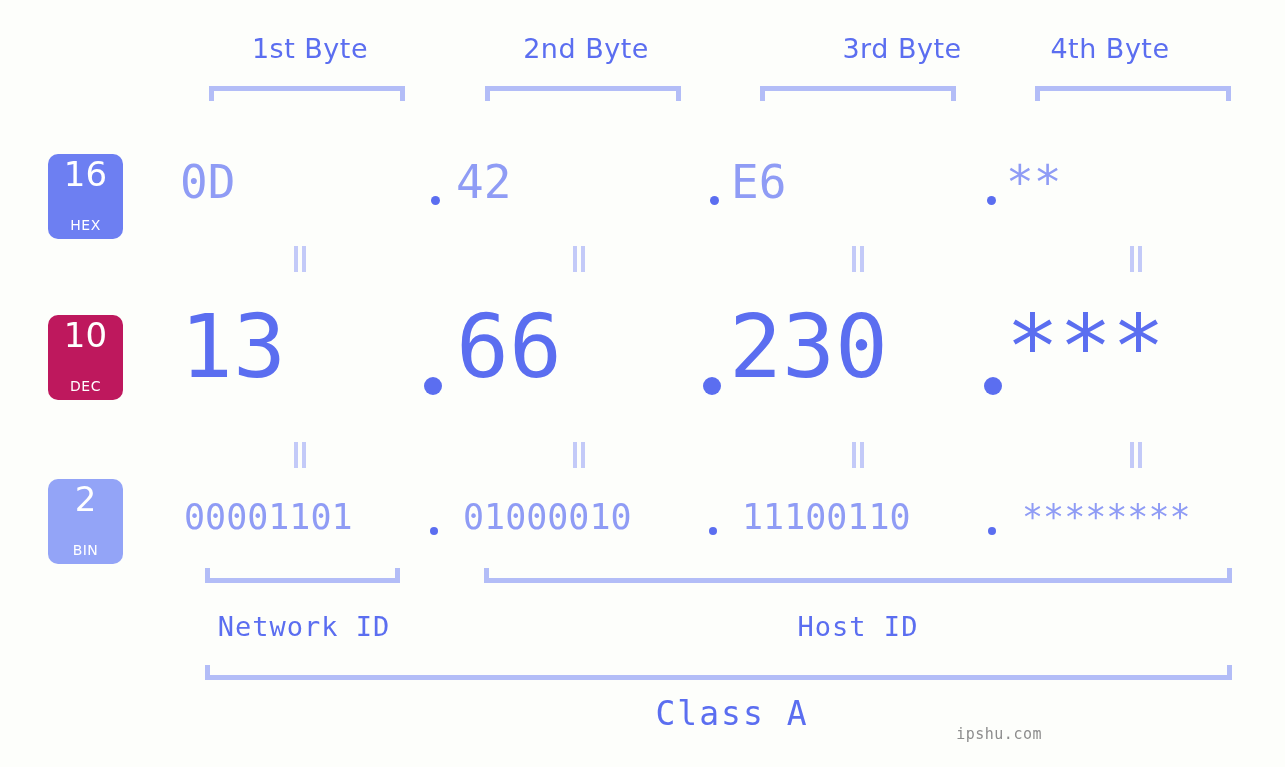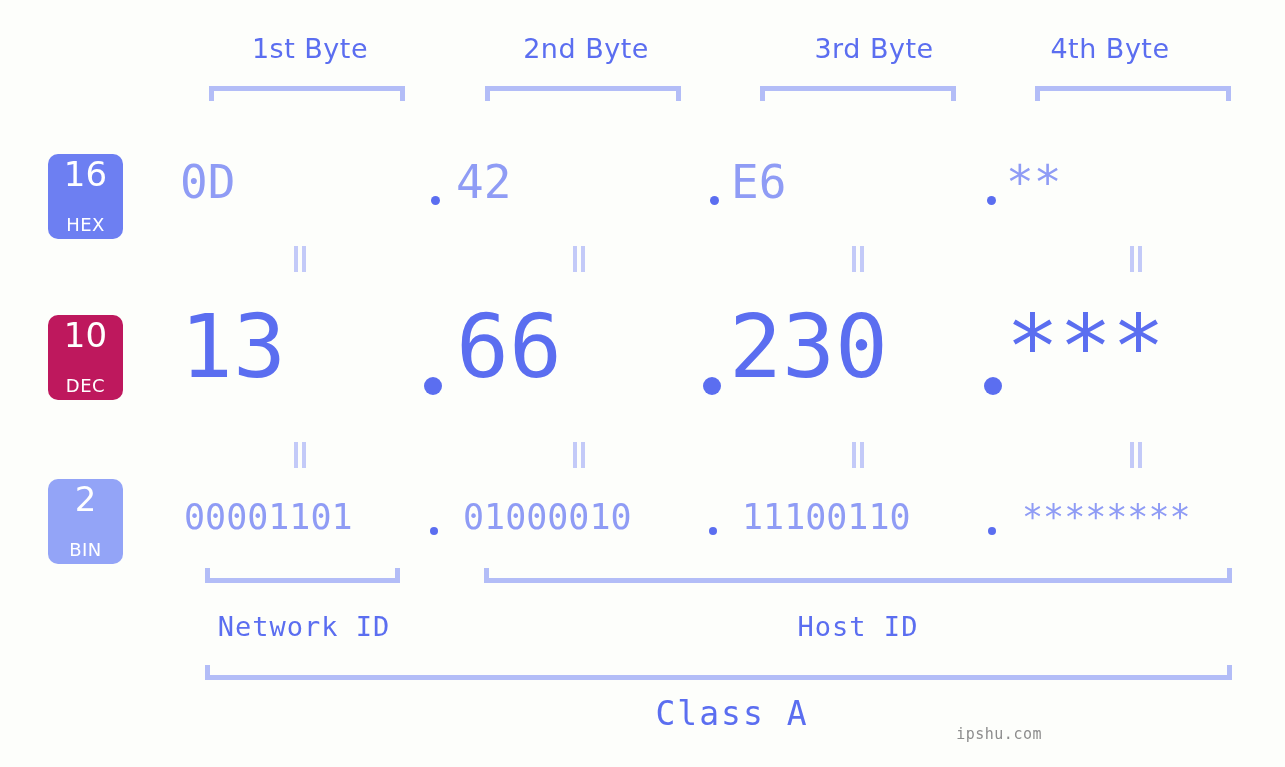--- a/index.html
+++ b/index.html
@@ -54,21 +54,21 @@
     color: #ffffff;
   }
   .base-badge .num {
     font-family: "DejaVu Sans", sans-serif;
     font-size: 34px;
     line-height: 34px;
     font-weight: 400;
   }
   .base-badge .name {
     font-family: "DejaVu Sans", sans-serif;
-    font-size: 18px;
+    font-size: 14px;
     line-height: 22px;
     font-weight: 400;
     letter-spacing: 0.5px;
     margin-top: 23px;
   }
 
   
   .val {
     position: absolute;
     text-align: left;
@@ -149,21 +149,21 @@
 <body>
 
 <div id="stage">
 
   <div class="byte-label" style="left:180px; width:260px;">1st Byte</div>
   <div class="top-bracket" style="left:209px; width:196px;"></div>
 
   <div class="byte-label" style="left:456px; width:260px;">2nd Byte</div>
   <div class="top-bracket" style="left:485px; width:196px;"></div>
 
-  <div class="byte-label" style="left:744px; width:260px;text-align:center;">3rd Byte</div>
+  <div class="byte-label" style="left:772px; width:260px;text-align:center;">3rd Byte</div>
   <div class="top-bracket" style="left:760px; width:196px;"></div>
 
   <div class="byte-label" style="left:980px; width:260px;">4th Byte</div>
   <div class="top-bracket" style="left:1035px; width:196px;"></div>
 
   <div class="base-badge" style="top:154px; background:#6d7ff2;">
     <span class="num">16</span>
     <span class="name">HEX</span>
   </div>
 

